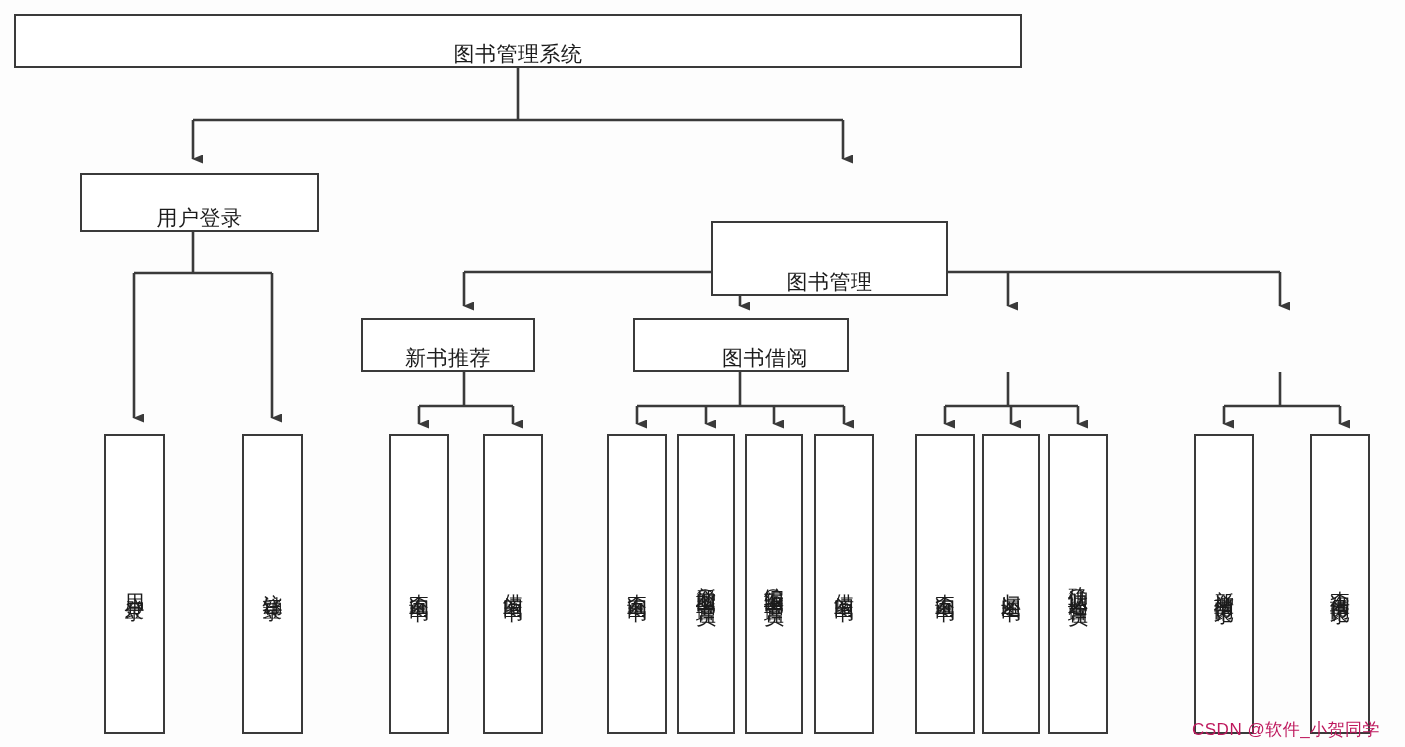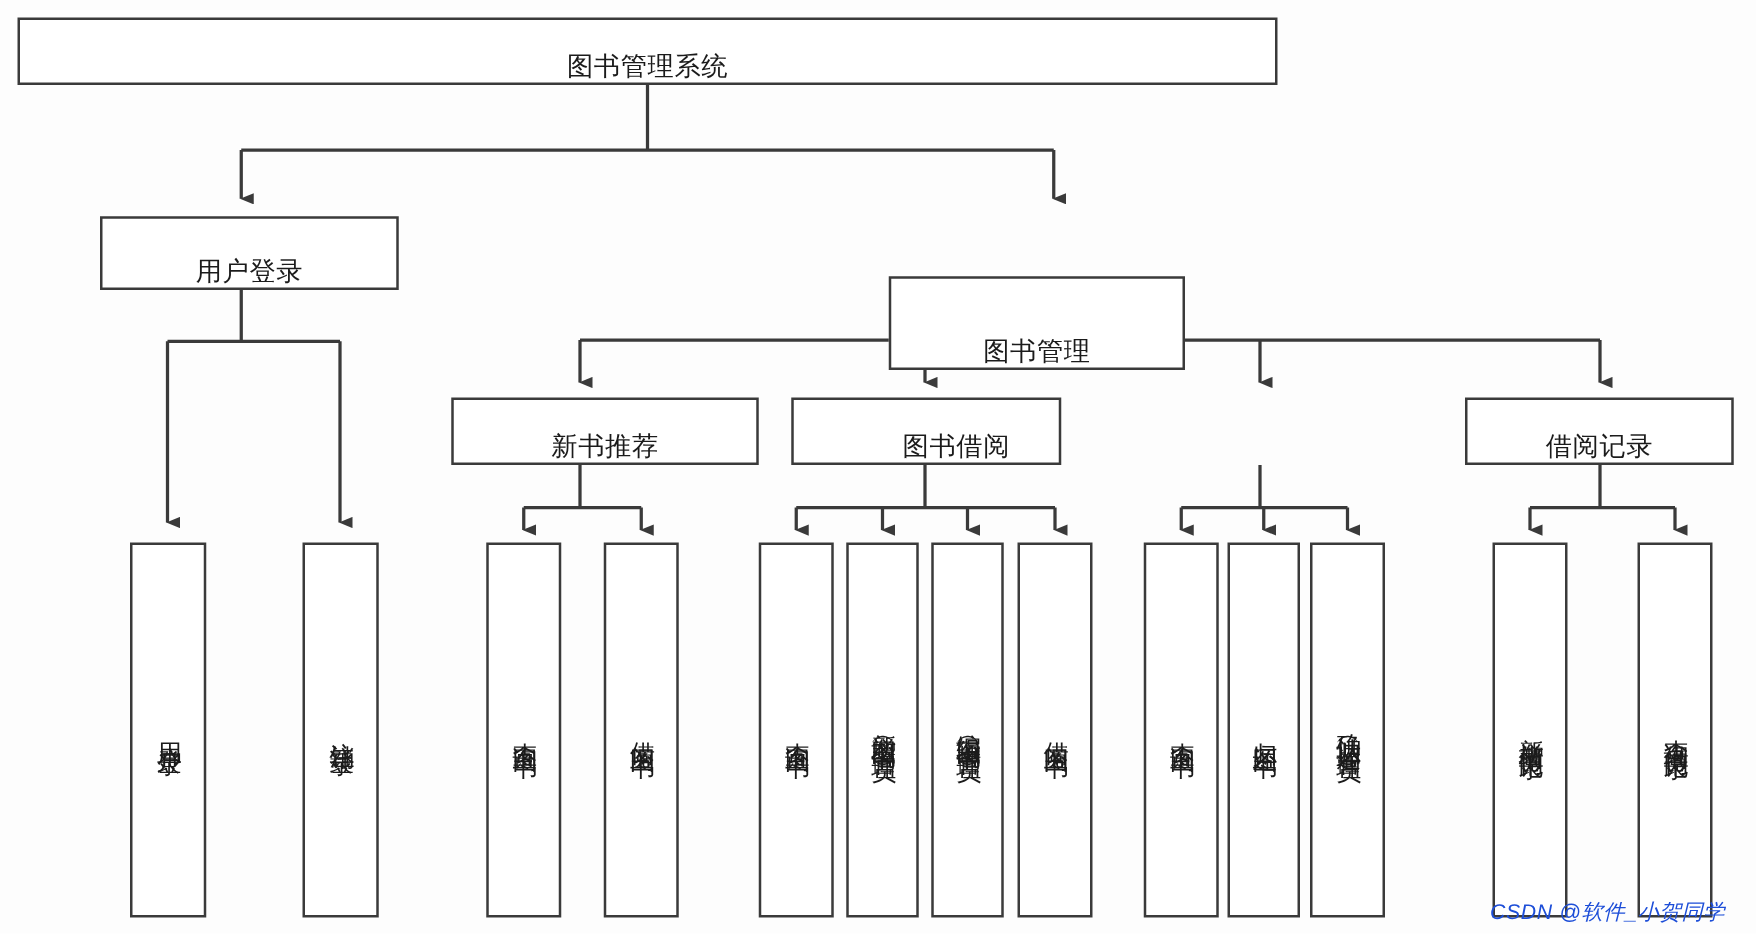--- a/index.html
+++ b/index.html
@@ -51,25 +51,24 @@
     max-height: 100%;
   }
   .node-box.vertical {
     align-items: center;
     justify-content: center;
     padding: 4px 0;
   }
   .watermark {
     position: absolute;
     font-size: 17px;
-    color: #1d4ed8;
+    color: #be185d;
     white-space: nowrap;
     letter-spacing: 0.5px;
     pointer-events: none;
-    font-style: italic;
   }
 </style>
 </head>
 <body>
 
 <div id="diagram-root">
 
   <svg class="diagram-canvas" viewBox="0 0 1405 747">
     <defs>
       <marker id="arrowhead" markerWidth="9" markerHeight="11" refX="4.5" refY="10" orient="auto" markerUnits="userSpaceOnUse">
@@ -125,32 +124,29 @@
   </div>
 
   <div class="node-box" style="left:80px; top:173px; width:239px; height:59px;">
     <span class="node-label">用户登录</span>
   </div>
 
   <div class="node-box" style="left:711px; top:173px; width:237px; height:75px;margin-top:48px;">
     <span class="node-label">图书管理</span>
   </div>
 
-  <div class="node-box" style="left:361px; top:318px; width:246px; height:54px;">
+  <div class="node-box" style="left:361px; top:318px; width:174px; height:54px;">
     <span class="node-label">新书推荐</span>
   </div>
 
   <div class="node-box" style="left:633px; top:318px; width:216px; height:54px;padding-left:48px;">
     <span class="node-label">图书借阅</span>
   </div>
 
 
-  <div class="node-box" style="left:1172px; top:318px; width:215px; height:54px;">
-    <span class="node-label">借阅记录</span>
-  </div>
 
   <div class="node-box vertical" style="left:104px; top:434px; width:61px; height:300px;">
     <span class="node-label">用户登录</span>
   </div>
 
   <div class="node-box vertical" style="left:242px; top:434px; width:61px; height:300px;">
     <span class="node-label">注销登录</span>
   </div>
 
   <div class="node-box vertical" style="left:389px; top:434px; width:60px; height:300px;">

